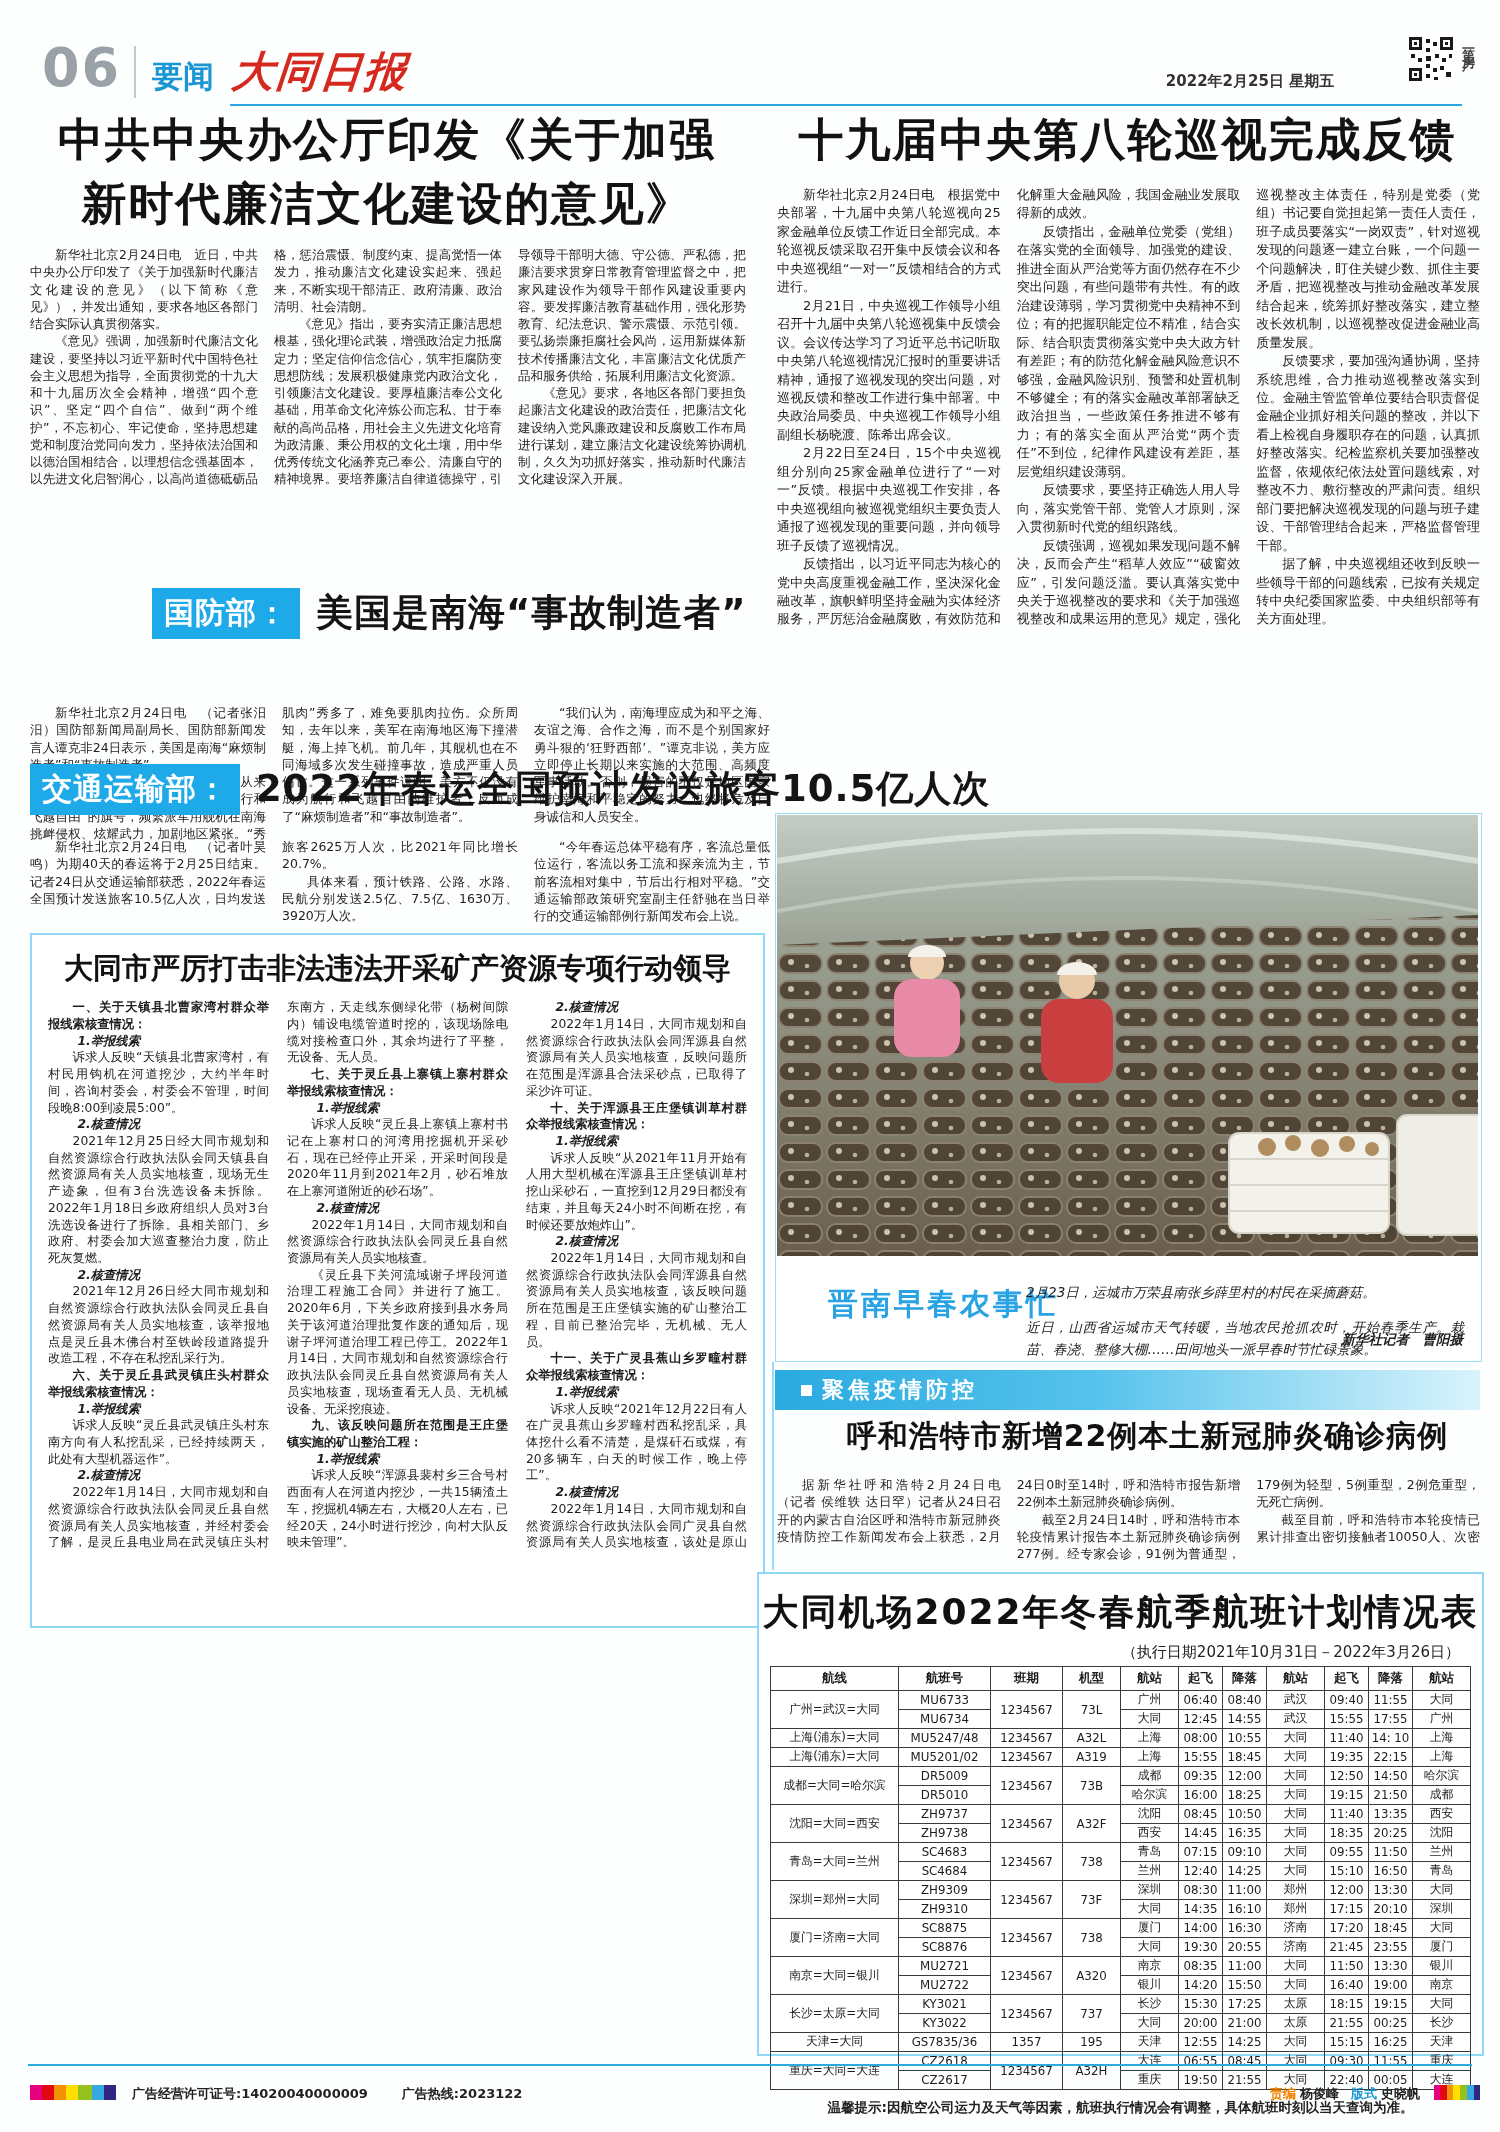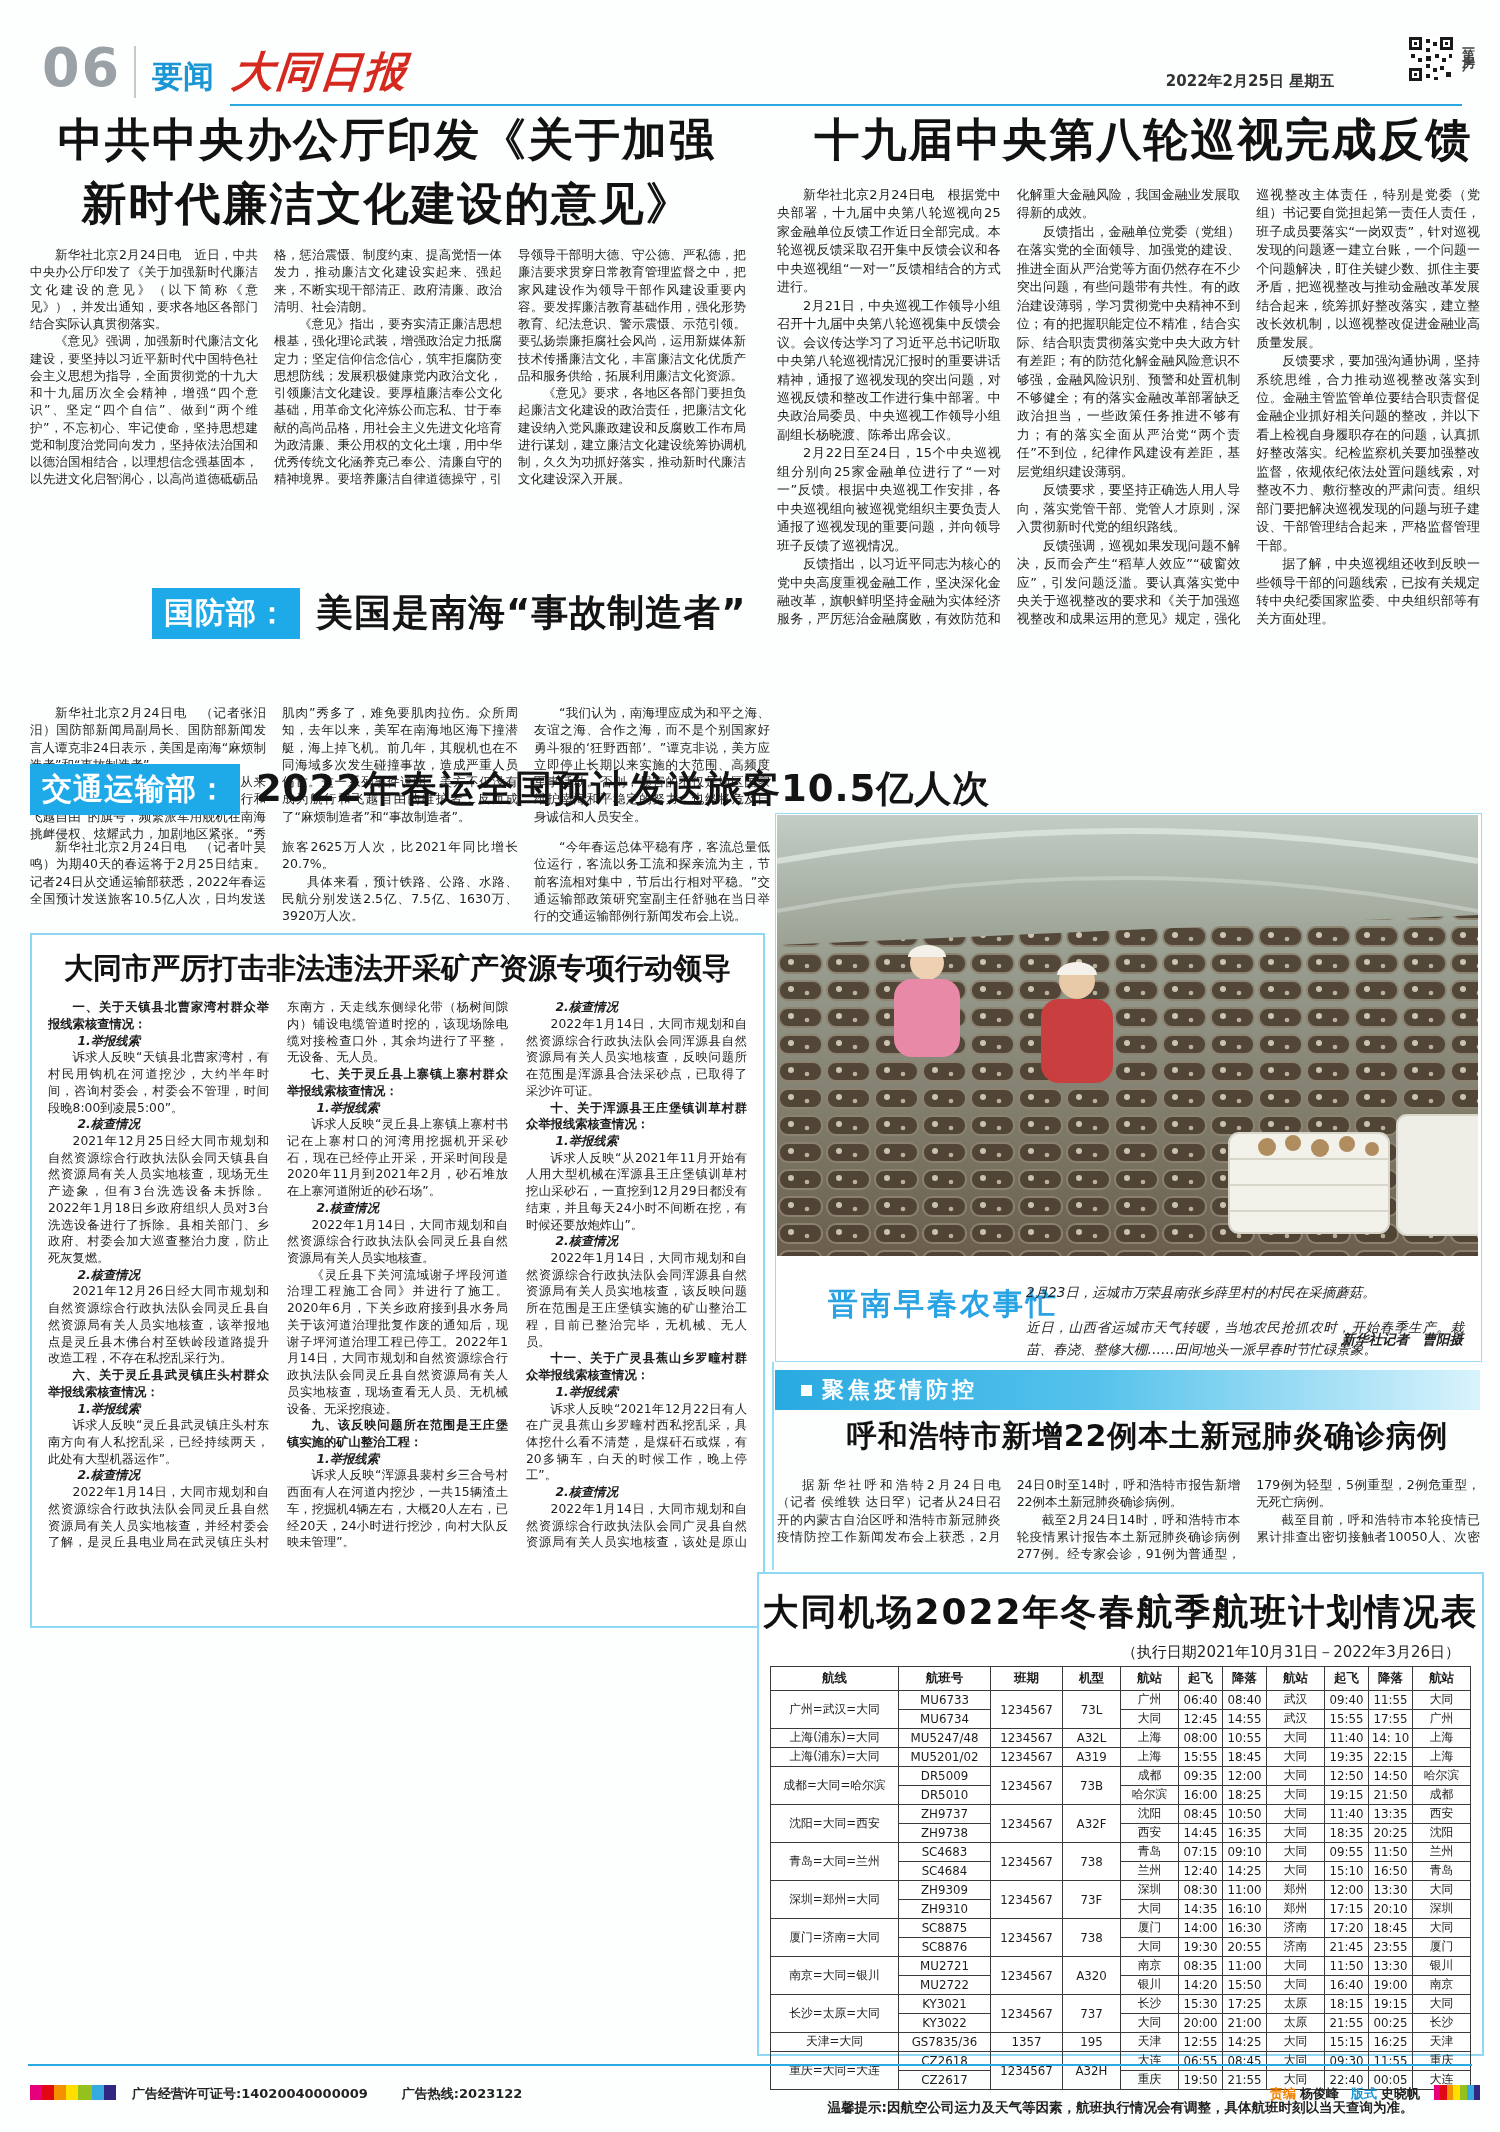--- a/index.html
+++ b/index.html
@@ -13,21 +13,21 @@
   .masthead{left:232px;top:44px;font-size:42px;font-weight:bold;font-style:italic;
             color:#d5281e;font-family:"DejaVu Serif",serif;letter-spacing:2px;transform:skewX(-5deg);}
   .hairline{left:230px;top:104px;width:1232px;height:2px;background:#2aa7e0;}
   .hdr-date{left:1100px;top:72px;width:300px;text-align:center;font-size:15px;font-weight:bold;color:#333;}
   .qr{left:1408px;top:36px;}
   .edition-tab{left:1459px;top:38px;writing-mode:vertical-rl;font-size:13px;font-weight:bold;color:#444;letter-spacing:3px;}
   
   .headline{font-weight:bold;color:#121212;text-align:center;letter-spacing:2px;}
   .hl-left1{left:28px;top:110px;width:718px;font-size:45px;}
   .hl-left2{left:28px;top:174px;width:718px;font-size:45px;}
-  .hl-right{left:791px;top:110px;width:705px;font-size:45px;}
+  .hl-right{left:775px;top:110px;width:705px;font-size:45px;}
   
   .cols{column-gap:16px;text-align:justify;overflow:hidden;}
   .cols p{margin:0;text-indent:2em;font-size:12.5px;line-height:1.38;}
   .b-lianjie{left:30px;top:246px;width:716px;height:340px;column-count:3;}
   .b-xunshi{left:777px;top:186px;width:703px;height:620px;column-count:3;}
   .b-xunshi p{font-size:13px;line-height:1.42;}
   .b-guofang{left:30px;top:660px;width:740px;height:142px;column-count:3;margin-top:44px;}
   .b-chunyun{left:30px;top:838px;width:740px;height:90px;column-count:3;}
   .b-covid{left:777px;top:1476px;width:703px;height:88px;column-count:3;}
   

